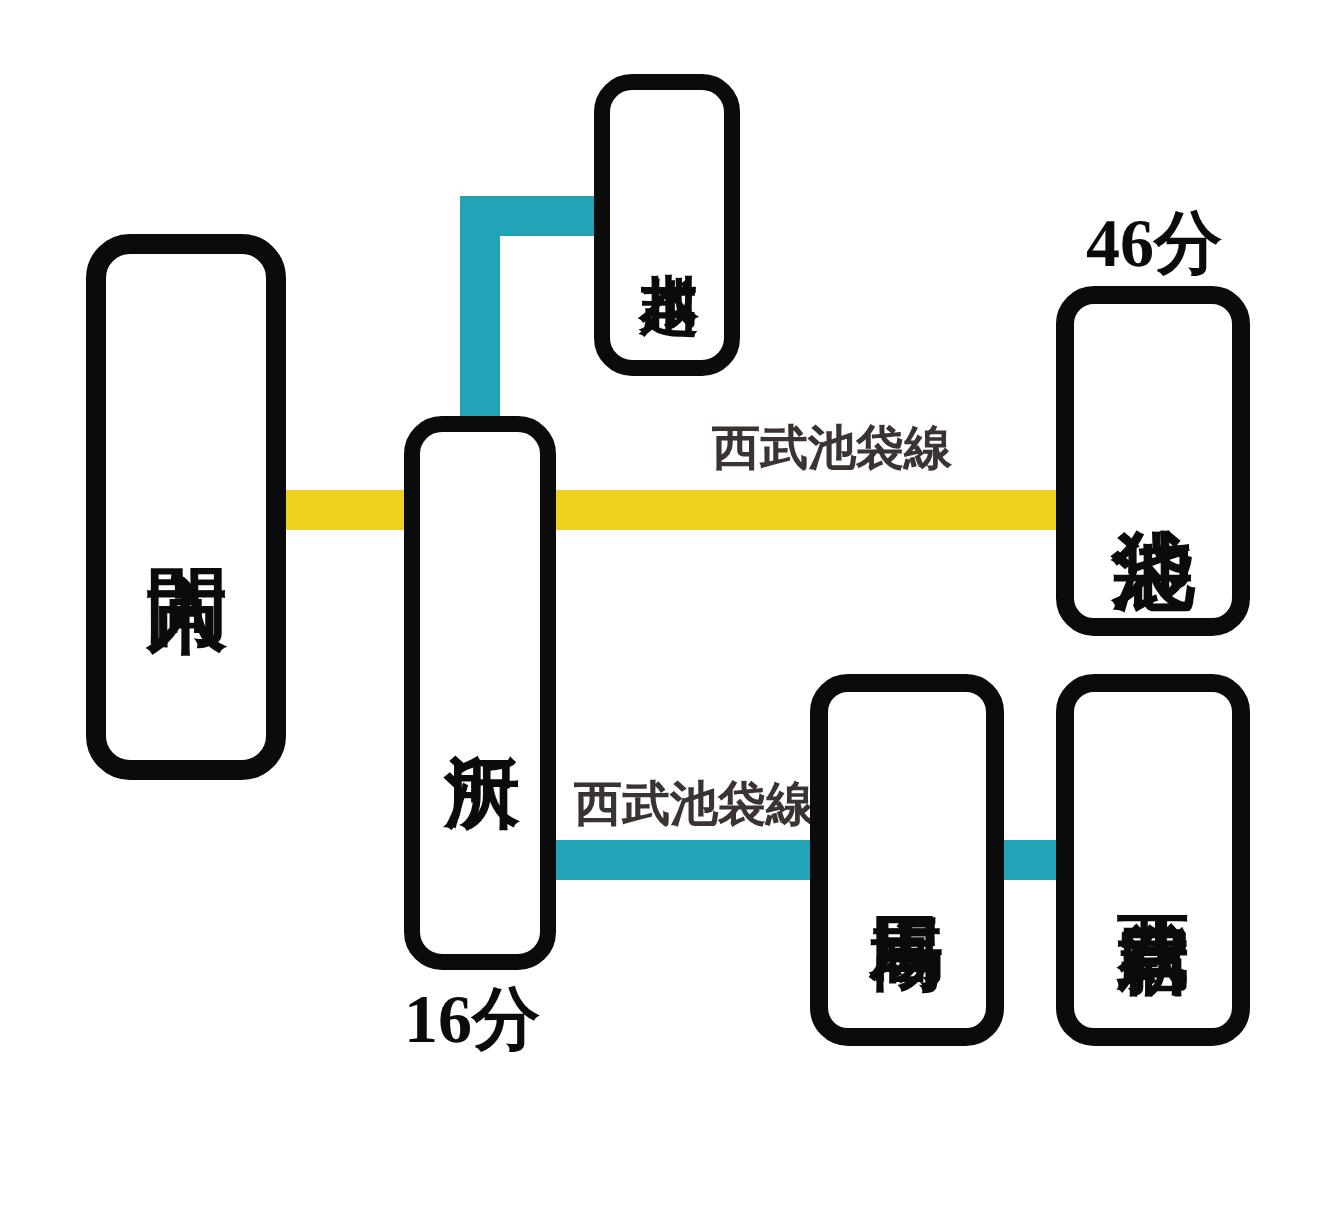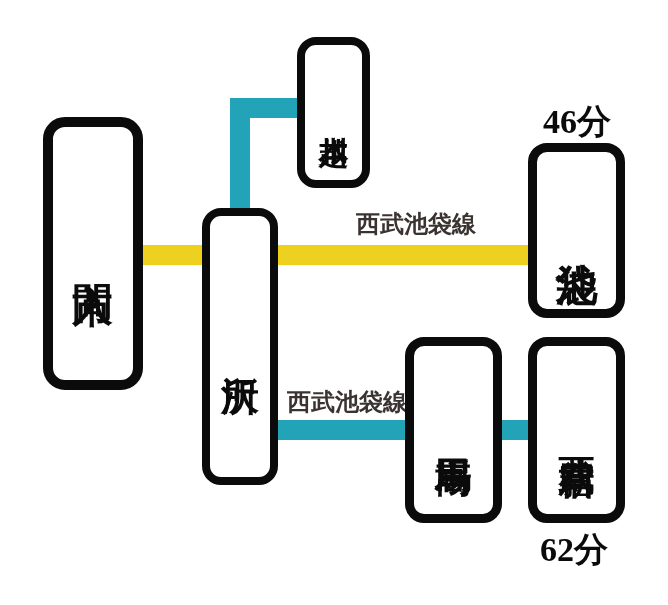--- a/index.html
+++ b/index.html
@@ -101,17 +101,17 @@
     <span class="vtext" style="font-size:36px;">高田馬場</span>
   </div>
 
   <div class="station" style="left:528px; top:337px; width:97px; height:186px;">
     <span class="vtext" style="font-size:36px;">西武新宿</span>
   </div>
 
 
   <div class="time-label" style="left:507px; top:99px;">46分</div>
 
+  <div class="time-label" style="left:166px; top:487px;">16分</div>
 
 
-  <div class="time-label" style="left:504px; top:527px;">62分</div>
 
 </div>
 
 </body></html>

